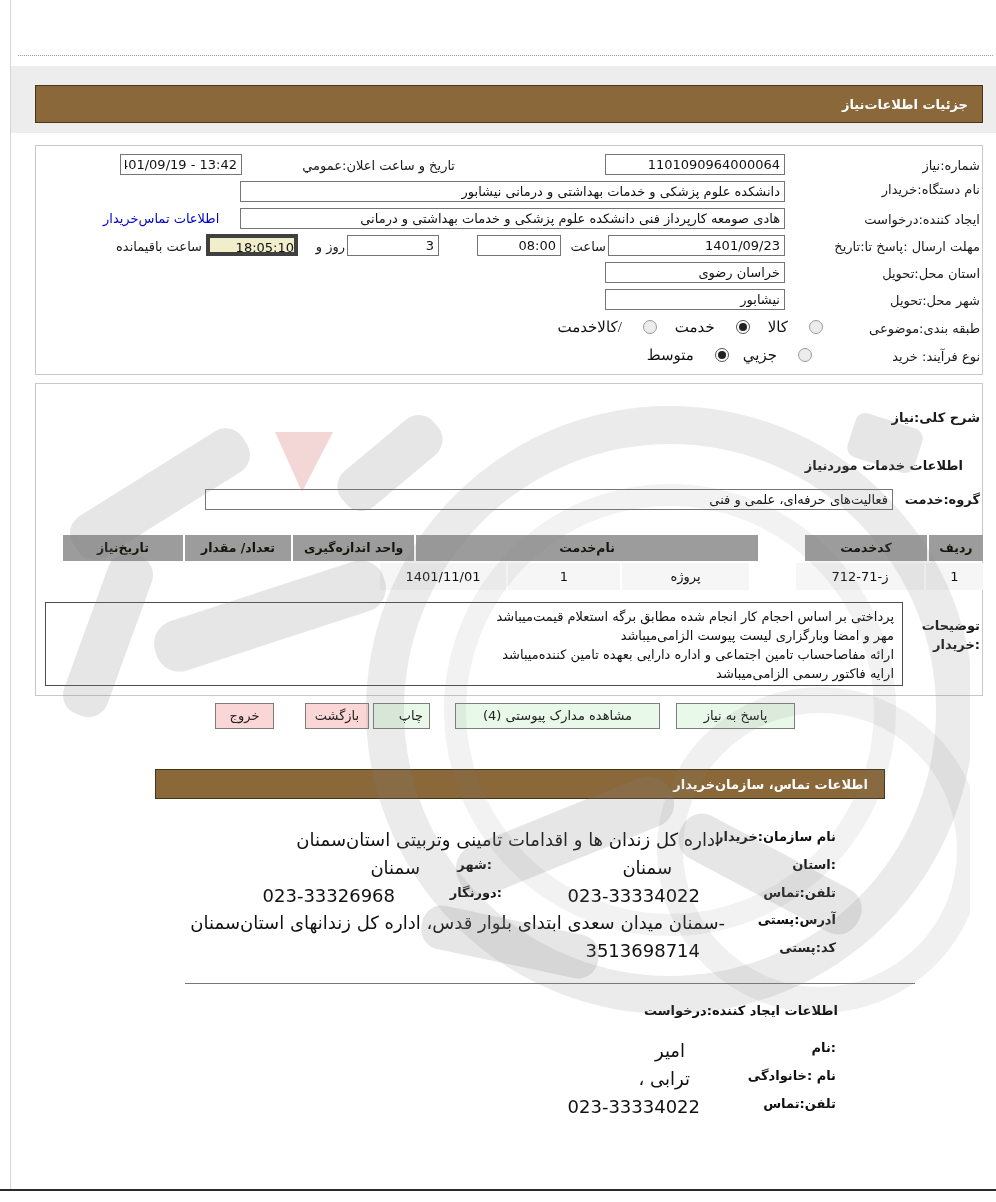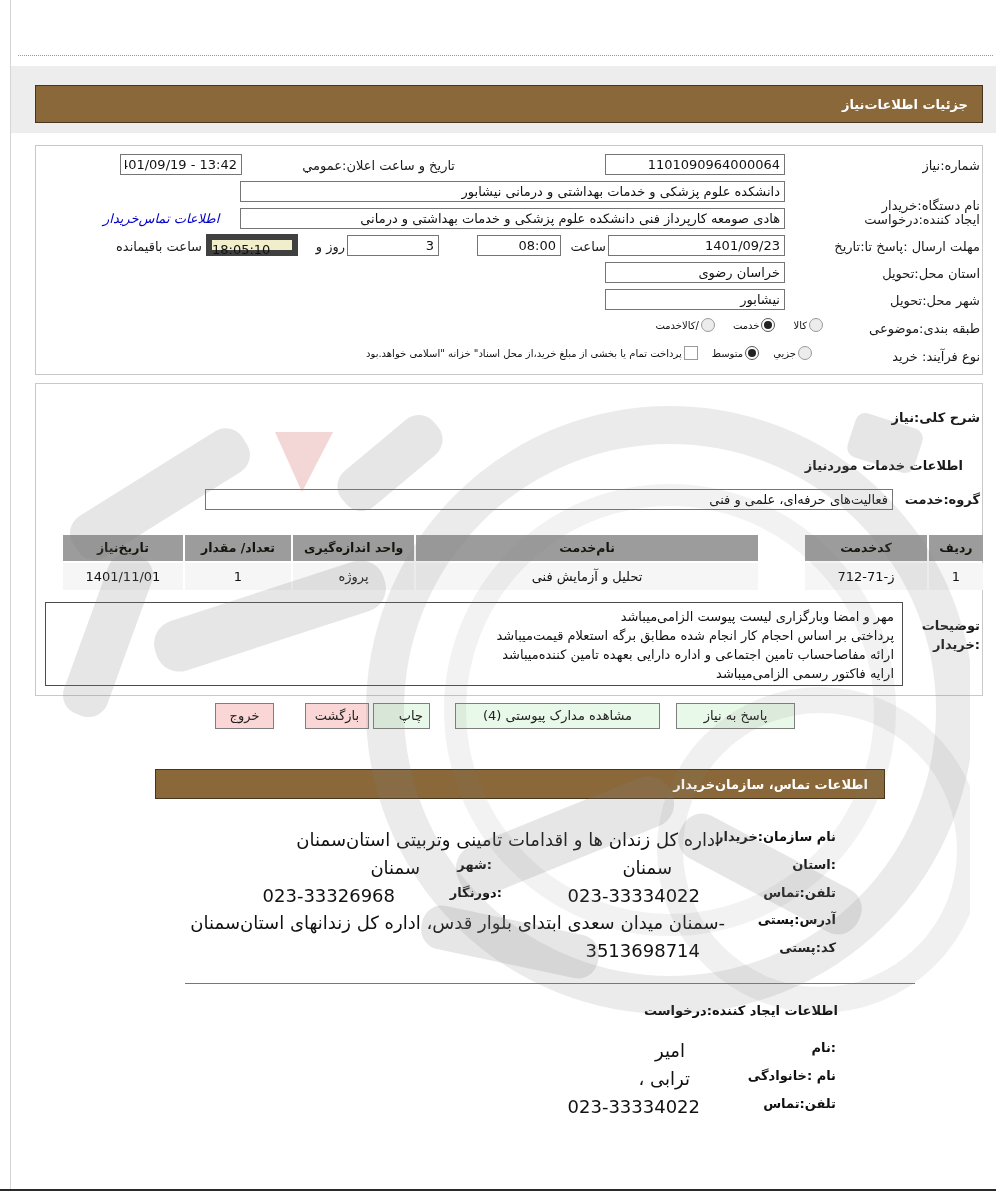--- a/index.html
+++ b/index.html
@@ -11,24 +11,24 @@
        font-family:inherit;font-size:13px;padding:1px 4px;color:#111;direction:rtl;text-align:right;}
   .boxarea{position:absolute;box-sizing:border-box;border:1px solid #4d4d4d;background:#fff;
        font-size:13px;padding:3px 8px;line-height:1.5;text-align:right;color:#111;}
   .vline{position:absolute;left:10px;top:0;width:1px;height:1189px;background:#d5d5d5;}
   .dotted{position:absolute;left:18px;top:55px;width:975px;border-top:1px dotted #9a9a9a;}
   .grayband{position:absolute;left:11px;top:66px;width:985px;height:67px;background:#ededed;}
   .brown{position:absolute;background:#8a683a;border:1px solid #46351c;color:#fff;font-weight:bold;
          font-size:13px;display:flex;align-items:center;box-sizing:border-box;}
   .panel{position:absolute;background:#fff;border:1px solid #c9c9c9;box-sizing:border-box;}
   .link{position:absolute;font-size:13px;color:#0000cc;white-space:nowrap;cursor:pointer;}
-  .timer{position:absolute;box-sizing:border-box;border:6px solid #404040;background:#f1eecb;
-         font-size:13px;text-align:left;line-height:20px;}
+  .timer{position:absolute;box-sizing:border-box;border:4px solid #404040;background:#f1eecb;
+         font-size:13px;text-align:right;line-height:20px;}
   .optrow{position:absolute;display:flex;gap:18px;align-items:center;}
-  .opt{display:inline-flex;align-items:center;gap:2px;font-size:10px;white-space:nowrap;}
+  .opt{display:inline-flex;align-items:center;gap:21px;font-size:15px;white-space:nowrap;font-family:Liberation Serif, serif;}
   .radio{width:12px;height:12px;border-radius:50%;border:1px solid #9a9a9a;background:#ececec;
          display:inline-block;position:relative;flex:0 0 auto;}
   .radio.sel{background:#fff;border-color:#555;}
   .radio.sel::after{content:"";position:absolute;left:2px;top:2px;right:2px;bottom:2px;background:#222;border-radius:50%;}
   .cbx{width:12px;height:12px;border:1px solid #9a9a9a;background:#fff;display:inline-block;flex:0 0 auto;}
   .tbl{position:absolute;left:63px;top:535px;width:920px;}
   .trow{display:flex;gap:2px;margin-bottom:2px;}
   .th{background:#9c9c9c;color:#15150e;font-weight:bold;font-size:12.5px;height:26px;line-height:26px;text-align:center;box-sizing:border-box;}
   .td{background:#f6f6f6;color:#111;font-size:13px;height:27px;line-height:27px;text-align:center;box-sizing:border-box;}
   .c0{width:57px;}.c1{width:128px;margin-left:45px;}.c2{width:360px;}.c3{width:127px;}.c4{width:112px;}.c5{width:126px;}
@@ -56,26 +56,26 @@
     <span>جزئیات  اطلاعات‌نیاز</span>
   </div>
 
   <div class="panel" style="left:35px;top:145px;width:948px;height:230px;"></div>
 
   <div class="lbl" style="right:16px;top:158px;">شماره:نیاز</div>
   <input class="inp" style="left: 605px; top: 154px; width: 180px;" readonly="" value="1101090964000064">
   <div class="lbl" style="right:541px;top:158px;">تاریخ و ساعت اعلان:عمومي</div>
   <input class="inp" style="left: 120px; top: 154px; width: 122px;" readonly="" value="13:42 - 1401/09/19">
 
-  <div class="lbl" style="right:16px;top:198px;">نام دستگاه:خریدار</div>
+  <div class="lbl" style="right:16px;top:182px;">نام دستگاه:خریدار</div>
   <input class="inp" style="left: 240px; top: 181px; width: 545px;" readonly="" value="دانشکده علوم پزشکی و خدمات بهداشتی و درمانی نیشابور">
 
   <div class="lbl" style="right:16px;top:212px;">ایجاد کننده:درخواست</div>
   <input class="inp" style="left: 240px; top: 208px; width: 545px;" readonly="" value="هادی صومعه کارپرداز فنی دانشکده علوم پزشکی و خدمات بهداشتی و درمانی">
-  <span class="link" style="left:103px;top:211px;font-style:italic;">اطلاعات تماس‌خریدار</span>
+  <span class="link" style="left:103px;top:211px;">اطلاعات تماس‌خریدار</span>
 
   <div class="lbl" style="right:16px;top:239px;">مهلت ارسال :پاسخ تا:تاریخ</div>
   <input class="inp" style="left: 608px; top: 235px; width: 177px;" readonly="" value="1401/09/23">
   <div class="lbl" style="right:390px;top:239px;text-align:right;">ساعت</div>
   <input class="inp" style="left: 477px; top: 235px; width: 84px;" readonly="" value="08:00">
   <input class="inp" style="left: 347px; top: 235px; width: 92px;" readonly="" value="3">
   <div class="lbl" style="right:651px;top:239px;">روز و</div>
   <div class="timer" style="left:206px;top:234px;width:92px;height:22px;">18:05:10</div>
   <div class="lbl" style="right:794px;top:239px;">ساعت باقیمانده</div>
 
@@ -103,24 +103,20 @@
 
   <div class="lbl" style="right:16px;top:349px;">نوع فرآیند: خرید</div>
   <div class="optrow" style="left:172px;top:346px;width:640px;gap:14px;">
     <span class="opt">
       <span class="radio"></span>
       <span>جزیي</span>
     </span>
     <span class="opt">
       <span class="radio sel"></span>
       <span>متوسط</span>
-    </span>
-    <span class="opt">
-      <span class="cbx"></span>
-      <span>پرداخت تمام یا بخشی از مبلغ خرید،از محل اسناد" خزانه "اسلامی خواهد.بود</span>
     </span>
   </div>
 
   <div class="panel" style="left:35px;top:383px;width:948px;height:313px;"></div>
 
   <div class="lbl b" style="right:16px;top:410px;">شرح کلی:نیاز</div>
 
   <div class="lbl b" style="right:33px;top:458px;">اطلاعات خدمات موردنیاز</div>
 
   <div class="lbl b" style="right:16px;top:492px;">گروه:خدمت</div>
@@ -131,32 +127,31 @@
       <div class="th c0">ردیف</div>
       <div class="th c1">کدخدمت</div>
       <div class="th c2">نام‌خدمت</div>
       <div class="th c3">واحد  اندازه‌گیری</div>
       <div class="th c4">تعداد/ مقدار</div>
       <div class="th c5">تاریخ‌نیاز</div>
     </div>
     <div class="trow">
       <div class="td c0">1</div>
       <div class="td c1">ز-71-712</div>
-      <div class="td c2">تحلیل و آزمایش فنی</div>
       <div class="td c3">پروژه</div>
       <div class="td c4">1</div>
       <div class="td c5">1401/11/01</div>
     </div>
   </div>
 
   <div class="lbl b" style="right:16px;top:618px;">توضیحات</div>
   <div class="lbl b" style="right:16px;top:637px;">:خریدار</div>
   <div class="boxarea" style="left:45px;top:602px;width:858px;height:84px;padding-top:4px;">
+    <div class="noteline">پرداختی بر اساس احجام کار انجام شده مطابق برگه استعلام قیمت‌میباشد</div>
     <div class="noteline">مهر و امضا وبارگزاری لیست پیوست الزامی‌میباشد</div>
-    <div class="noteline">پرداختی بر اساس احجام کار انجام شده مطابق برگه استعلام قیمت‌میباشد</div>
     <div class="noteline">ارائه مفاصاحساب تامین اجتماعی و اداره دارایی بعهده تامین کننده‌میباشد</div>
     <div class="noteline">ارایه فاکتور رسمی الزامی‌میباشد</div>
   </div>
 
   <button class="btn green" style="left:676px;top:703px;width:119px;">پاسخ به نیاز</button>
   <button class="btn green" style="left:455px;top:703px;width:205px;">مشاهده مدارک پیوستی (4)</button>
   <button class="btn green" style="left:373px;top:703px;width:57px;padding-left:44px;">چاپ</button>
   <button class="btn pink" style="left:289px;top:703px;width:64px;margin-left:16px;">بازگشت</button>
   <button class="btn pink" style="left:215px;top:703px;width:59px;">خروج</button>
 

